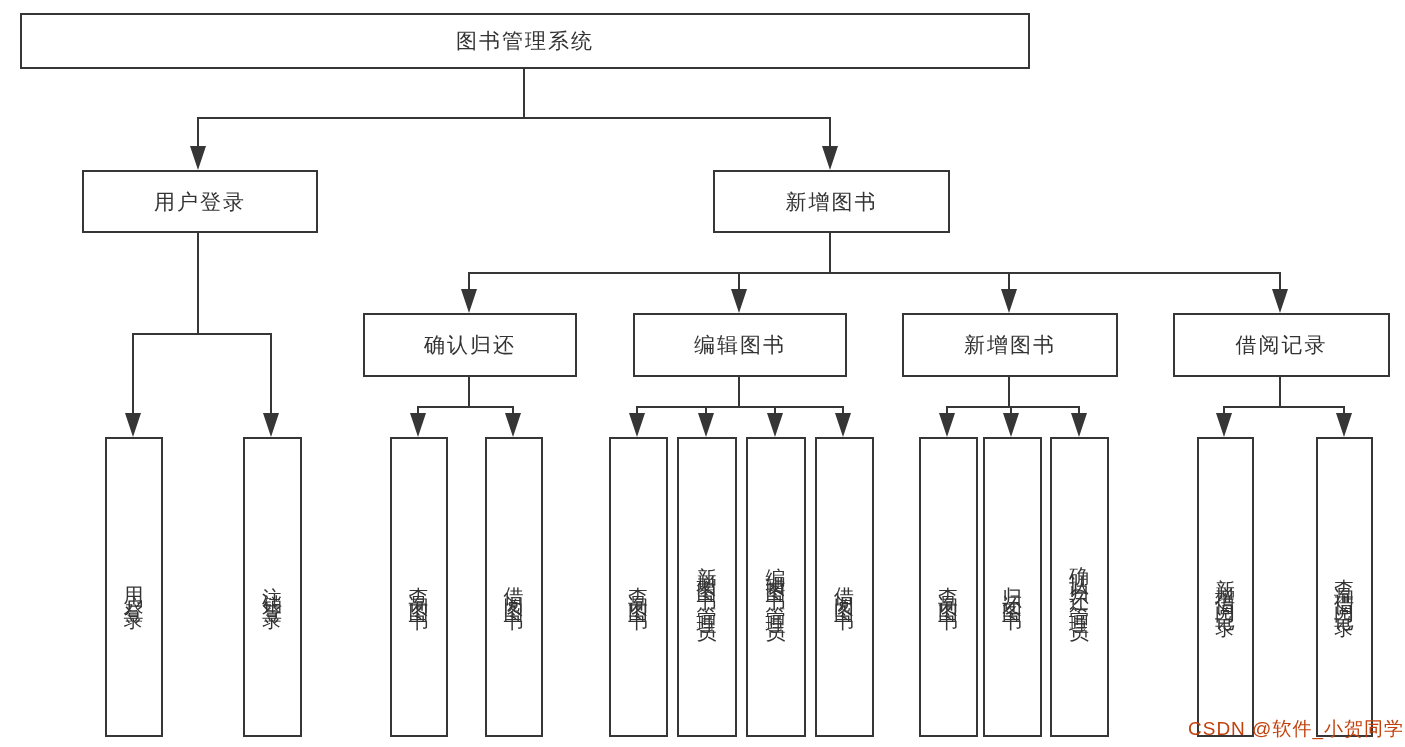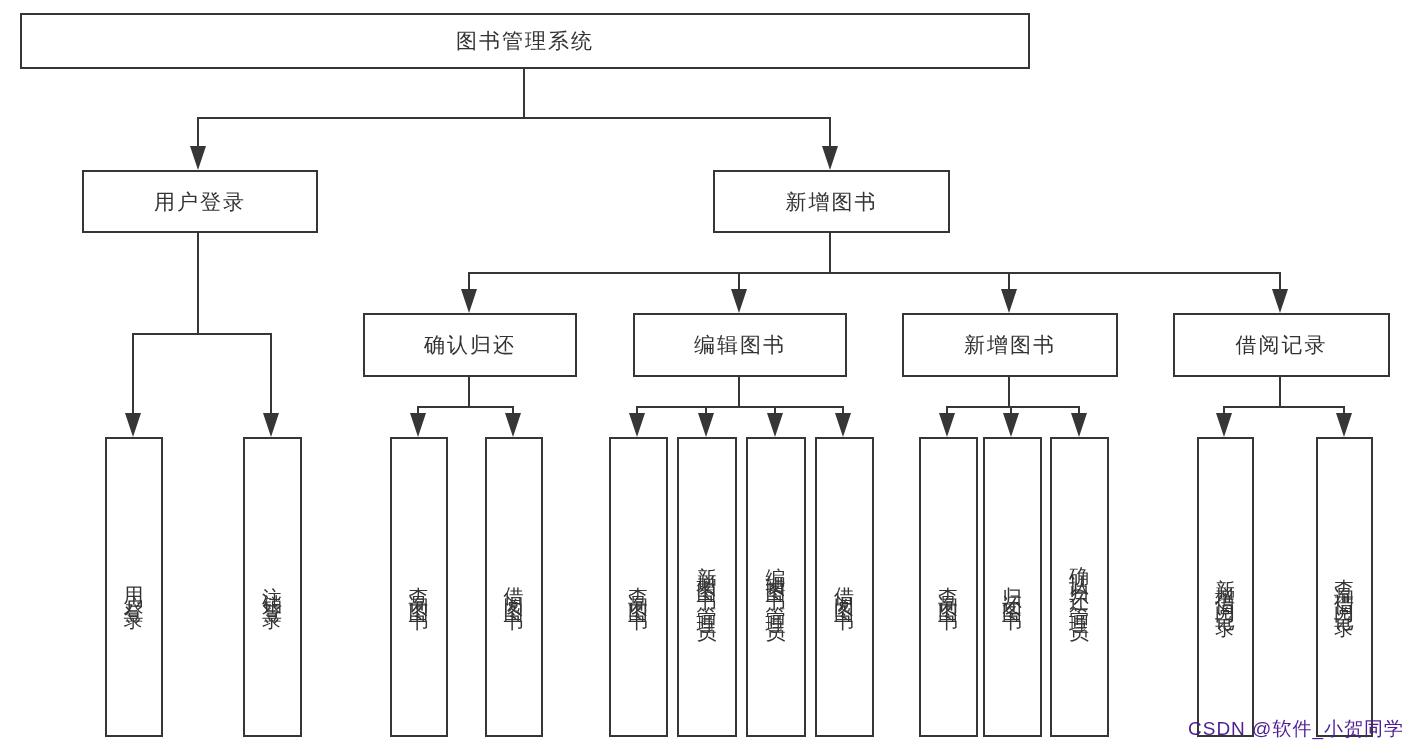--- a/index.html
+++ b/index.html
@@ -19,21 +19,21 @@
   }
   .vline{position:absolute;width:2px;background:#363636;z-index:1;}
   .hline{position:absolute;height:2px;background:#363636;z-index:1;}
   .arrow{
     position:absolute;width:0;height:0;z-index:1;
     border-left:8px solid transparent;border-right:8px solid transparent;
     border-top:24px solid #363636;
   }
   .watermark{
     position:absolute;left:1188px;top:716px;z-index:5;
-    font-size:19px;color:#4c1d95;letter-spacing:1px;white-space:nowrap;
+    font-size:19px;color:#c2410c;letter-spacing:1px;white-space:nowrap;
   }
 </style>
 </head>
 <body>
 
 <div class="stage">
 
   <div class="vline" style="left:523px;top:69px;height:49px"></div>
   <div class="hline" style="left:197px;top:117px;width:634px"></div>
   <div class="vline" style="left:197px;top:117px;height:30px"></div>

